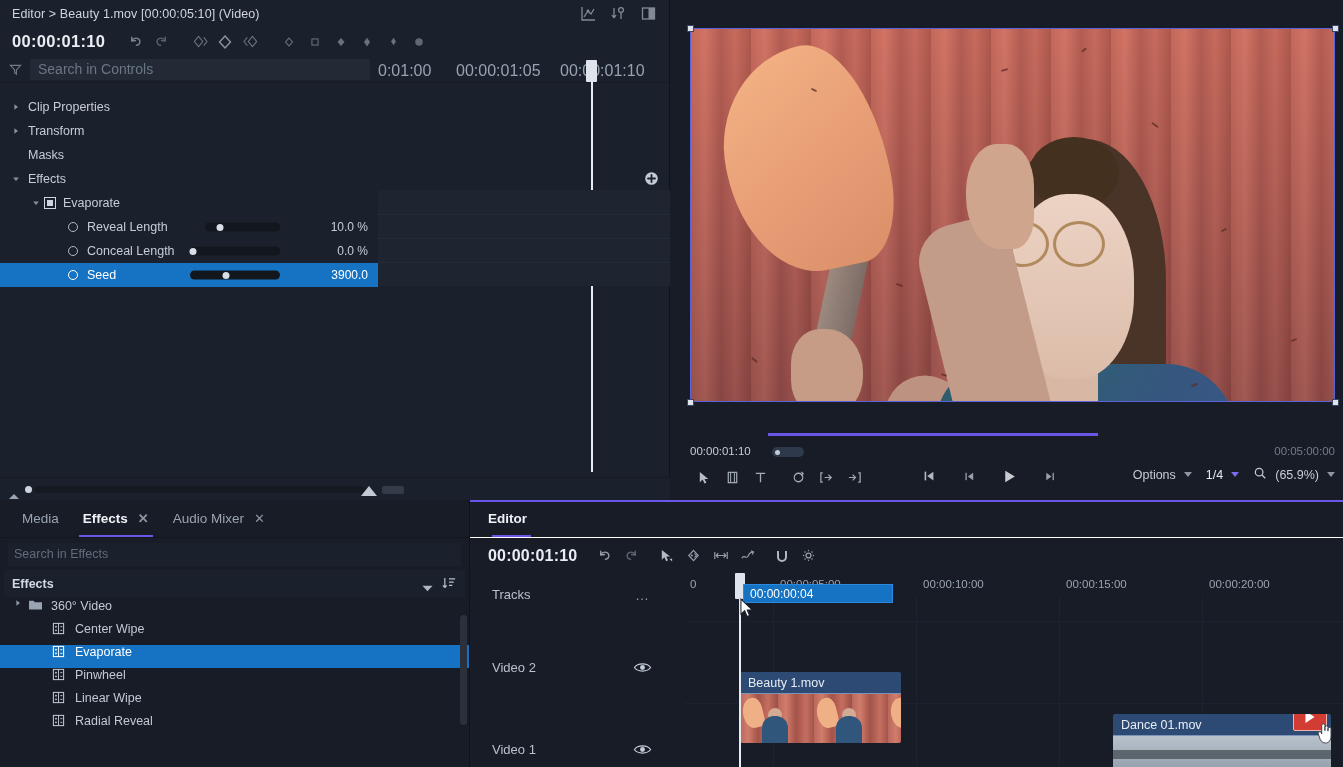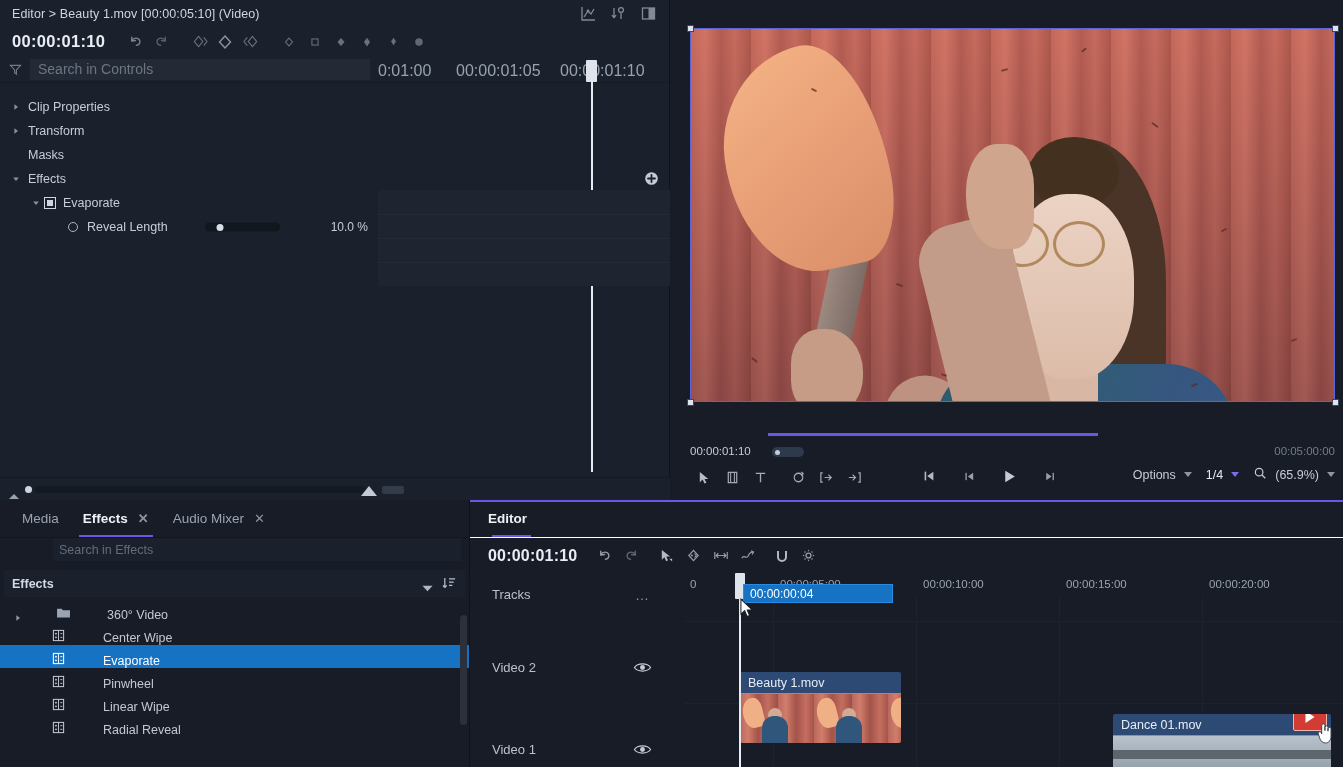--- a/index.html
+++ b/index.html
@@ -122,29 +122,29 @@
   .caret { width:0; height:0; border-left:4px solid transparent; border-right:4px solid transparent; border-top:5px solid #8d96a4; }
   .caret.purple { border-top-color:#7a6bf0; }
 
   
   #lib { position:absolute; left:0; top:500px; width:470px; height:267px; background:#171c26; border-right:1px solid #0e1219; }
   #lib-tabs { height:38px; display:flex; align-items:flex-end; padding-left:10px; gap:0; border-bottom:1px solid #12161e; }
   .tab { position:relative; height:37px; display:flex; align-items:center; gap:10px; padding:0 12px; font-size:13.5px; color:#9aa4b2; }
   .tab.active { color:#eef1f6; font-weight:bold; }
   .tab.active::after { content:""; position:absolute; left:8px; right:8px; bottom:0; height:2px; background:#6a57e8; }
   .tab .x { font-size:13px; color:#8b94a2; }
-  #lib-search-wrap { height:32px; display:flex; align-items:flex-start; padding:0 8px;margin-left:45px; }
+  #lib-search-wrap { height:32px; display:flex; align-items:center; padding:0 8px; }
   #lib-search { width:100%; height:23px; background:#1b212c; border:none; outline:none; color:#b8c0cc;
      font-size:12.5px; padding:0 6px; font-family:"Liberation Sans", sans-serif; }
   #lib-search::placeholder { color:#626c7a; }
   #lib-header { height:27px; display:flex; align-items:center; padding:0 8px; background:#1b212c; margin:0 4px;
      border-radius:2px; position:relative; }
   #lib-header .ttl { font-size:12.5px; color:#d3d9e2; font-weight:bold; }
   #lib-tree { position:relative; padding-top:2px; }
-  .lrow { height:23px; display:flex; align-items:flex-end; font-size:12.5px; color:#c2c9d4; position:relative;gap:28px; }
+  .lrow { height:23px; display:flex; align-items:flex-start; font-size:12.5px; color:#c2c9d4; position:relative; }
   .lrow .tri { width:16px; margin-left:10px; display:flex; justify-content:center; opacity:.8; }
   .lrow .fold { margin:0 8px 0 2px; }
   .lrow.child { padding-left:52px; }
   .lrow.child .efi { margin-right:10px; }
   .lrow.selected { background:#1673c4; color:#fff; }
   #lib-scroll { position:absolute; right:2px; top:115px; width:7px; height:110px; background:#2a313d; border-radius:4px; }
 
   
   #tl { position:absolute; left:470px; top:500px; width:873px; height:267px; background:#171c26; }
   #tl-top-rule { position:absolute; left:0; top:0; width:873px; height:2px; background:#6a57e8; }
@@ -351,20 +351,36 @@
       </div>
 
       <div class="prow param">
         <span class="kcircle"></span>
         <span class="lbl">Reveal Length</span>
         <span class="slider" style="left:205px;width:75px;">
           <span class="sknob" style="left:20%;"></span>
         </span>
         <span class="pval">10.0 %</span>
       </div>
+      <div class="prow param">
+        <span class="kcircle"></span>
+        <span class="lbl">Conceal Length</span>
+        <span class="slider" style="left:190px;width:90px;">
+          <span class="sknob" style="left:3%;"></span>
+        </span>
+        <span class="pval">0.0 %</span>
+      </div>
+      <div class="prow param sel">
+        <span class="kcircle"></span>
+        <span class="lbl">Seed</span>
+        <span class="slider" style="left:190px;width:90px;">
+          <span class="sknob" style="left:40%;"></span>
+        </span>
+        <span class="pval">3900.0</span>
+      </div>
     </div>
 
     <span id="add-effect">
       <svg viewBox="0 0 15 15" width="15" height="15">
           <circle cx="7.5" cy="7.5" r="6.3" fill="#c3cbd6"></circle>
           <path d="M7.5 4 L7.5 11 M4 7.5 L11 7.5" stroke="#1b212c" stroke-width="1.8" stroke-linecap="round"></path>
         </svg>
     </span>
 
     <div id="ctrl-footer">

